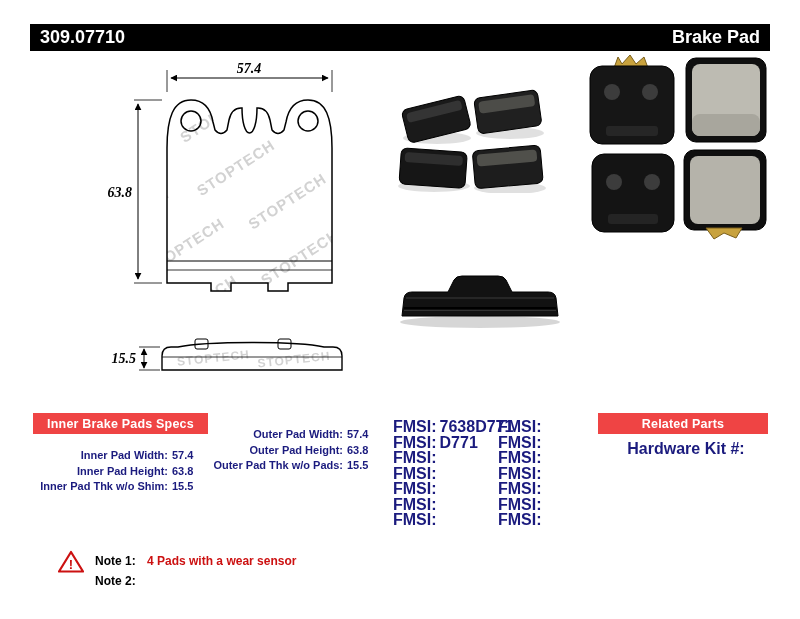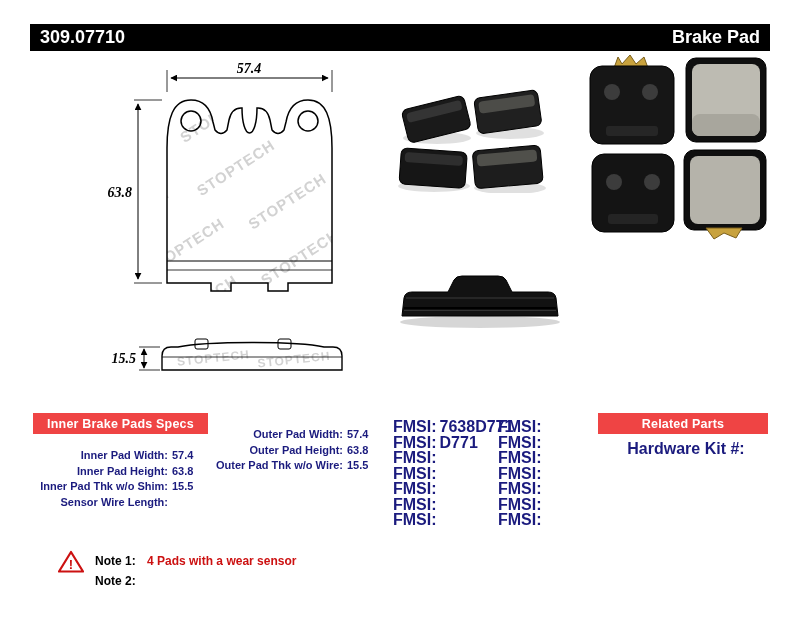--- a/index.html
+++ b/index.html
@@ -194,39 +194,35 @@
         <span class="spec-value">57.4</span>
       </div>
       <div class="spec-row">
         <span class="spec-label">Inner Pad Height:</span>
         <span class="spec-value">63.8</span>
       </div>
       <div class="spec-row">
         <span class="spec-label">Inner Pad Thk w/o Shim:</span>
         <span class="spec-value">15.5</span>
       </div>
-      <div class="spec-row">
-        <span class="spec-label">Sensor Wire Length:</span>
-        <span class="spec-value"></span>
-      </div>
     </div>
   </div>
 
   <div class="col col-outer">
     <div class="col-body">
       <div class="spec-row">
         <span class="spec-label">Outer Pad Width:</span>
         <span class="spec-value">57.4</span>
       </div>
       <div class="spec-row">
         <span class="spec-label">Outer Pad Height:</span>
         <span class="spec-value">63.8</span>
       </div>
       <div class="spec-row">
-        <span class="spec-label">Outer Pad Thk w/o Wire:</span>
+        <span class="spec-label">Outer Pad Thk w/o Pads:</span>
         <span class="spec-value">15.5</span>
       </div>
     </div>
   </div>
 
   <div class="col col-fmsi">
     <div class="fmsi-grid">
       <div class="fmsi-sub-a">
         <div class="fmsi-row"><span class="f-label">FMSI:</span><span class="f-value">7638D771</span></div>
         <div class="fmsi-row"><span class="f-label">FMSI:</span><span class="f-value">D771</span></div>

